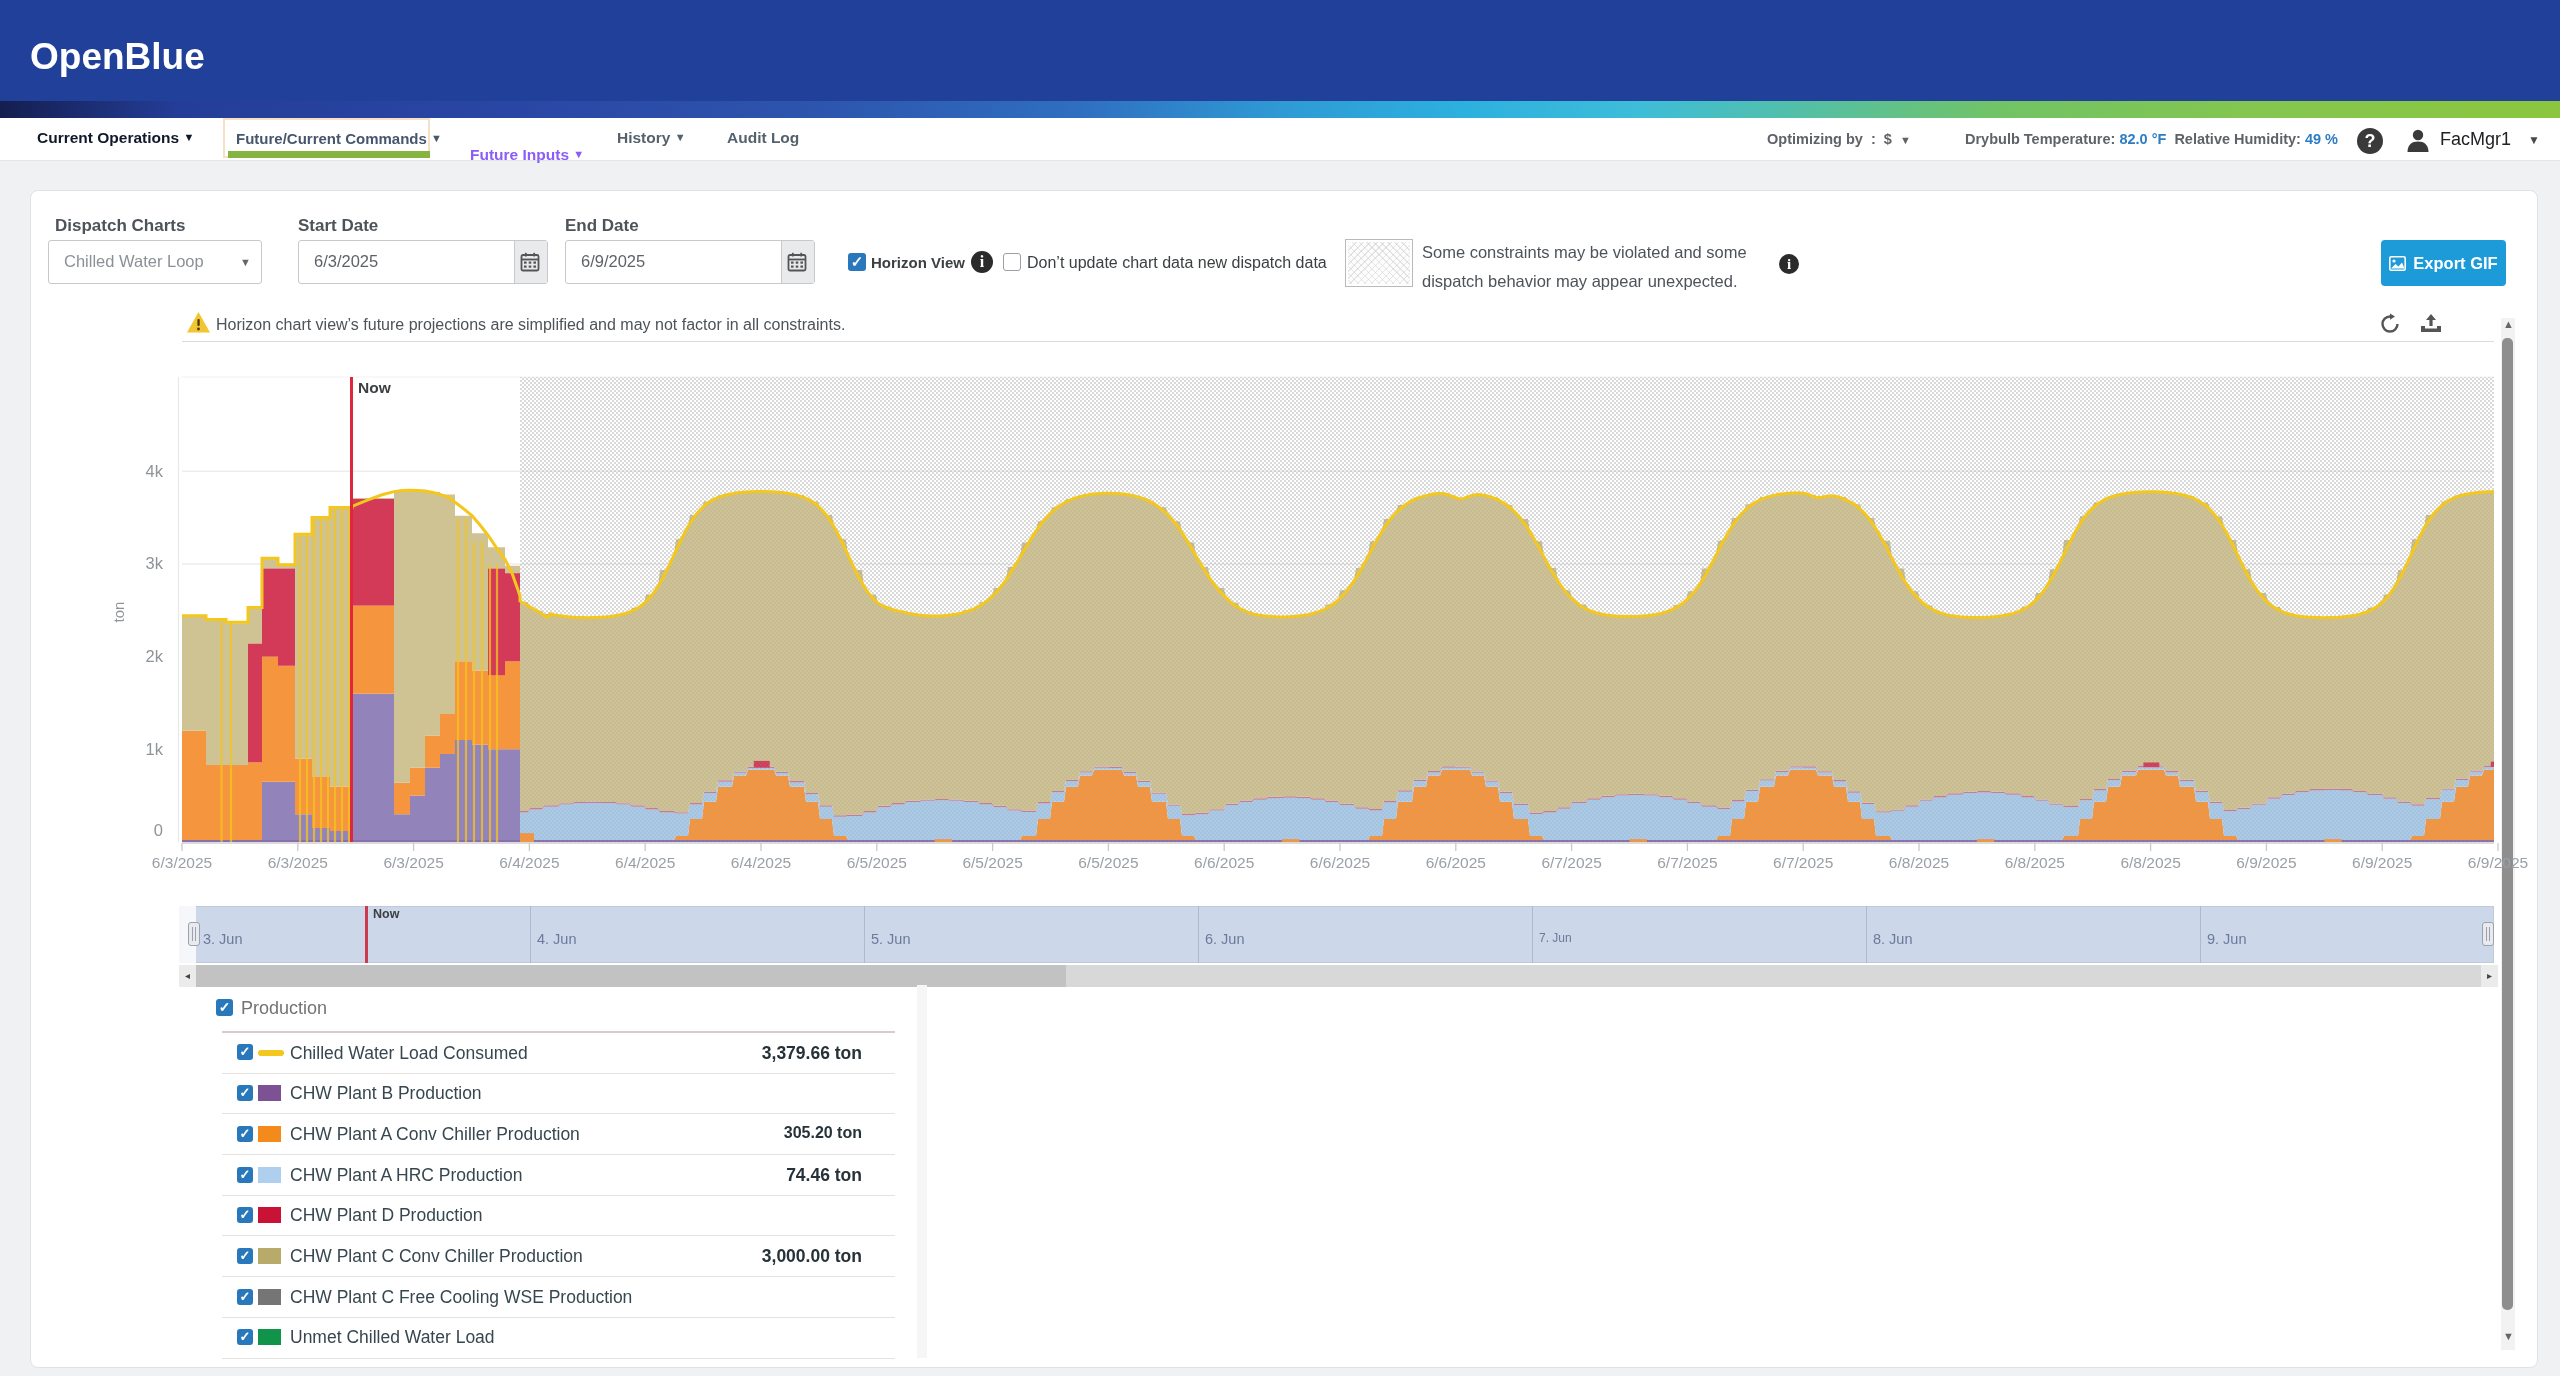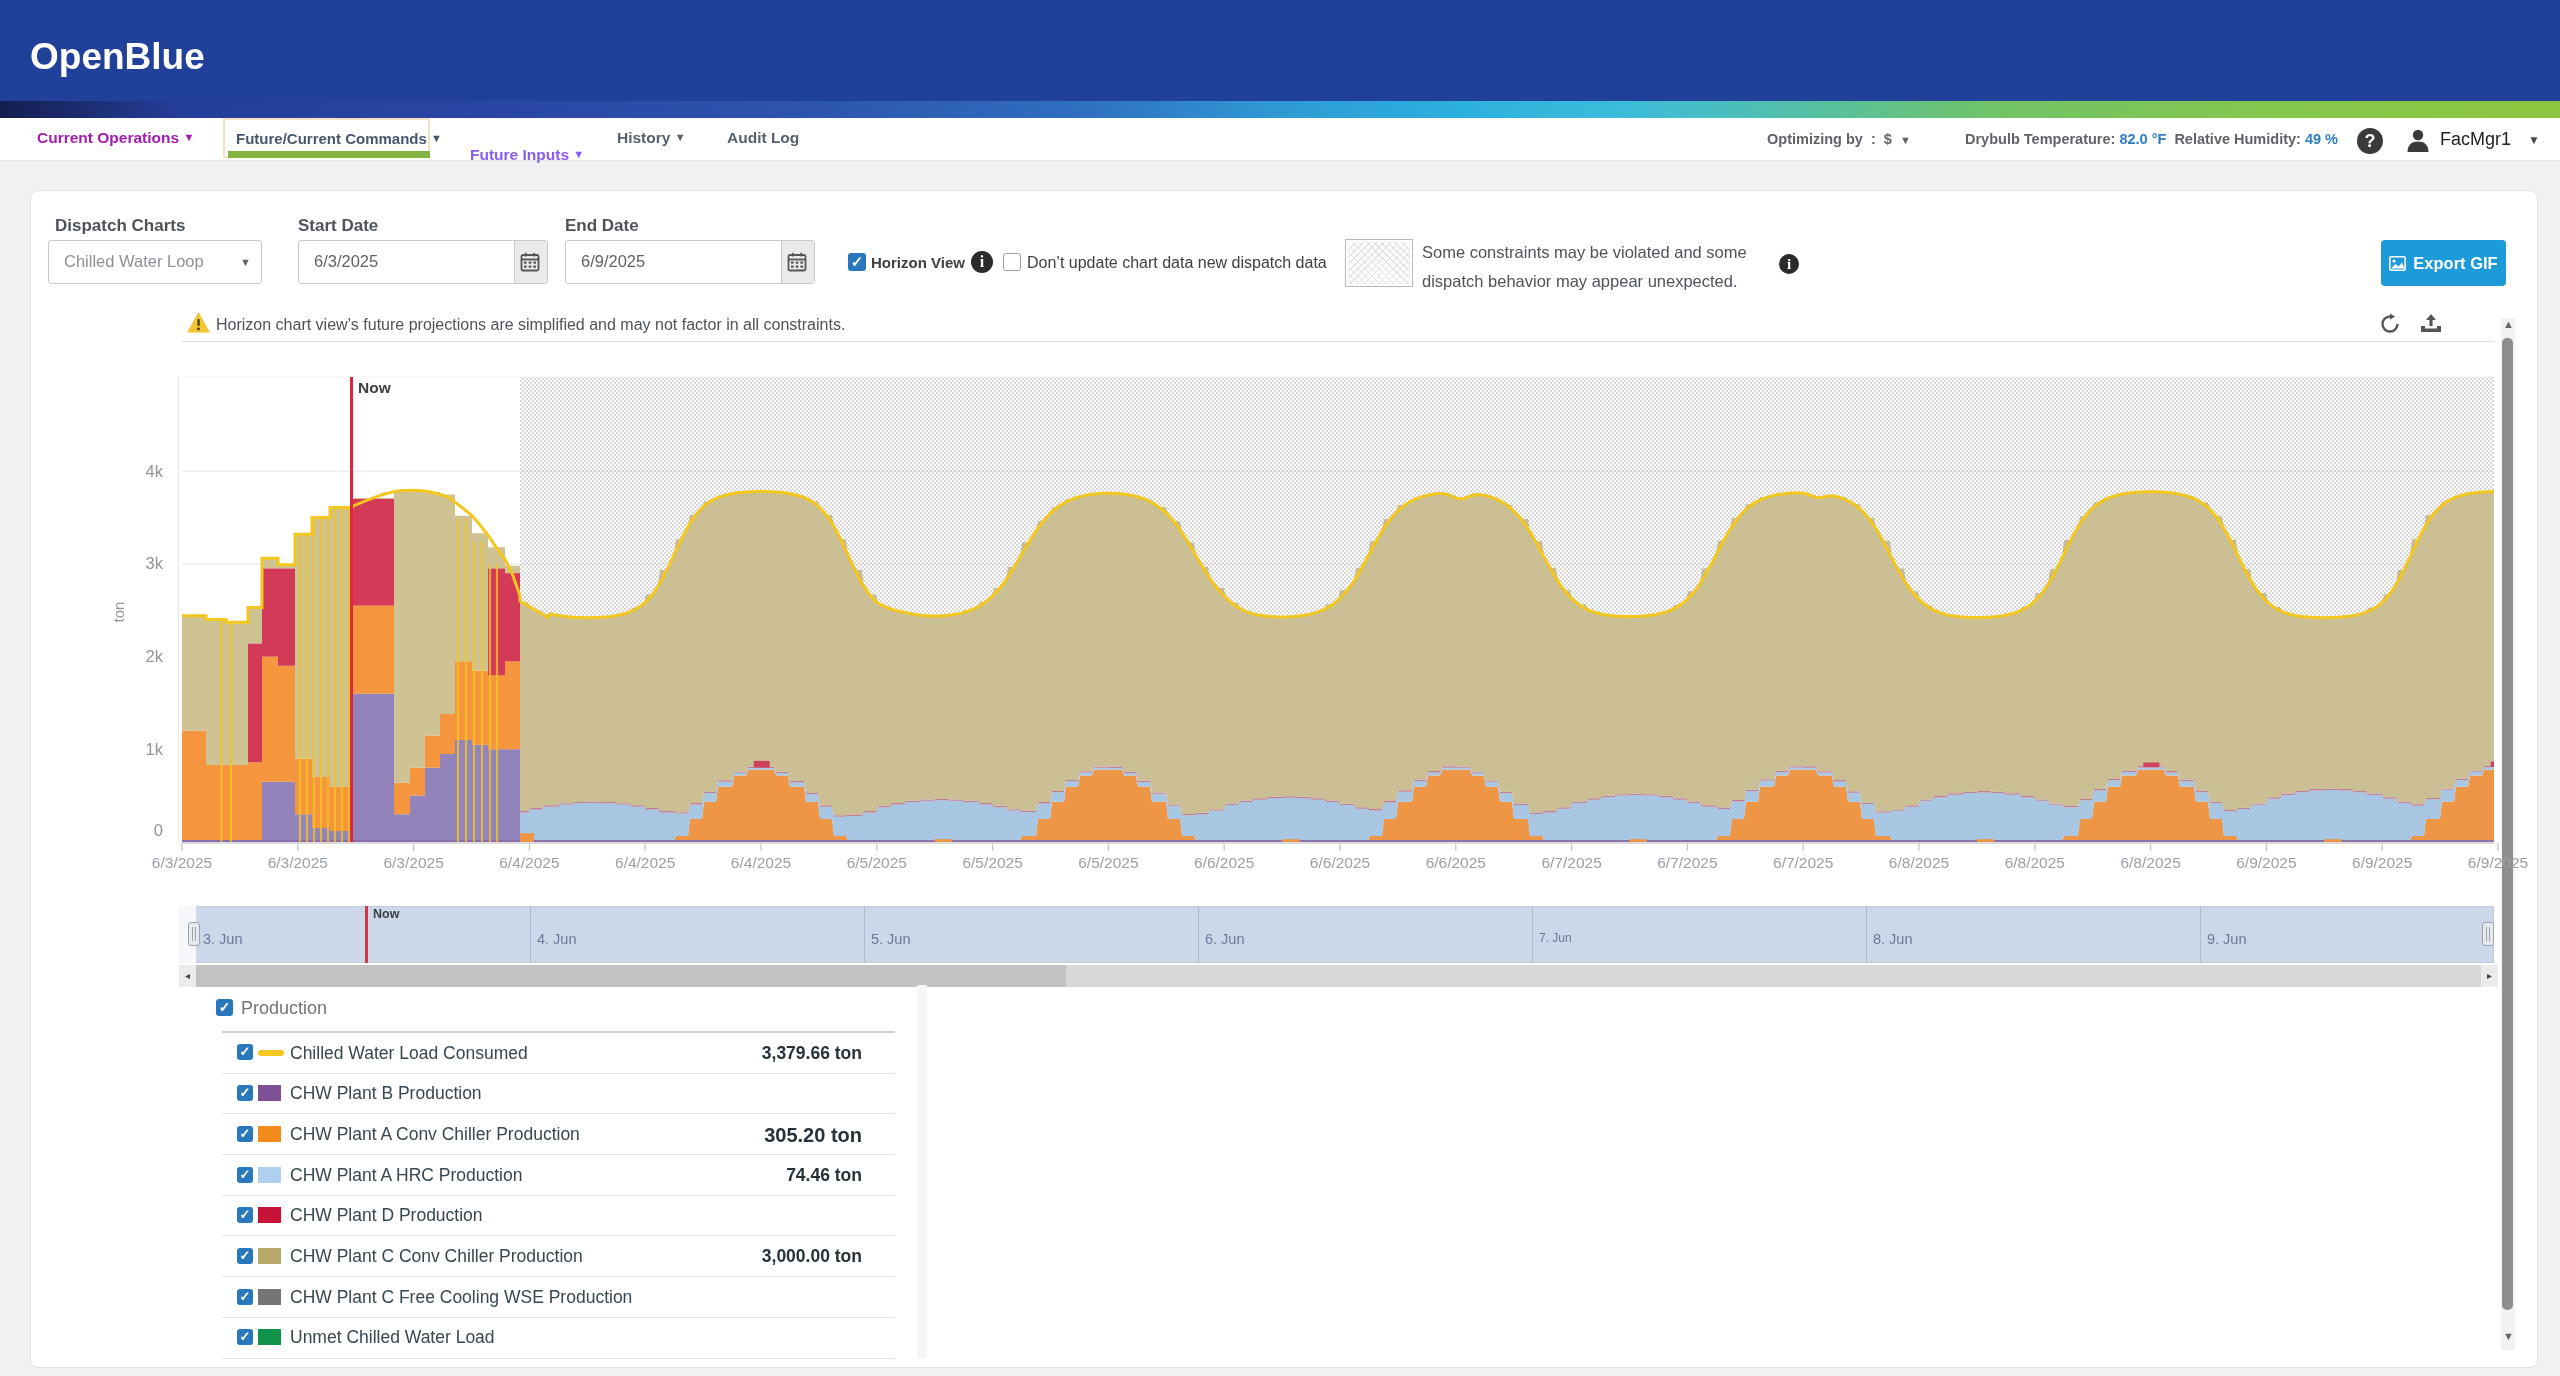--- a/index.html
+++ b/index.html
@@ -5,21 +5,21 @@
 body{width:2560px;height:1376px;position:relative;overflow:hidden;
  font-family:'Liberation Sans',sans-serif;background:#eff1f3}
 .abs{position:absolute}
 
 </style></head><body>
 <div class="abs" style="left:0;top:0;width:2560px;height:101px;background:#20409a">
     <div class="abs" style="left:30px;top:36px;font-size:37px;font-weight:bold;color:#fff">OpenBlue</div>
   </div>
 <div class="abs" style="left:0;top:101px;width:2560px;height:17px;background:linear-gradient(92deg,#141e4f 0%,#243d98 7%,#2a46a4 20%,#2d55ae 32%,#2f6ec0 42%,#2f9ad4 50%,#2cb0de 57%,#3ebdd9 64%,#52bfa9 70%,#71c366 78%,#84c64f 88%,#8cc63f 100%)"></div>
 <div class="abs" style="left:0;top:118px;width:2560px;height:43px;background:#fff;border-bottom:1px solid #e3e6e9"></div>
-<div class="abs" style="left:37px;top:129px;font-size:15.5px;font-weight:bold;color:#a21caf">Current Operations <span style="font-size:11px;vertical-align:2px">▼</span></div>
+<div class="abs" style="left:37px;top:129px;font-size:15.5px;font-weight:bold;color:#0f172a">Current Operations <span style="font-size:11px;vertical-align:2px">▼</span></div>
 <div class="abs" style="left:470px;top:146px;font-size:15.5px;font-weight:bold;color:#8b5cf6">Future Inputs <span style="font-size:11px;vertical-align:2px">▼</span></div>
 <div class="abs" style="left:617px;top:129px;font-size:15.5px;font-weight:bold;color:#56616e">History <span style="font-size:11px;vertical-align:2px">▼</span></div>
 <div class="abs" style="left:727px;top:129px;font-size:15.5px;font-weight:bold;color:#56616e">Audit Log</div>
 <div class="abs" style="left:223px;top:118px;width:207px;height:40px;border:2px solid #f6e0c6;background:#fff"></div>
 <div class="abs" style="left:236px;top:130px;font-size:15px;font-weight:bold;color:#47566d">Future/Current Commands <span style="font-size:11px;vertical-align:2px">▼</span></div>
 <div class="abs" style="left:228px;top:151px;width:202px;height:7px;background:#85b440"></div>
 <div class="abs" style="left:1767px;top:131px;font-size:14.5px;color:#5f6368;font-weight:bold">Optimizing by&nbsp;&nbsp;:&nbsp;&nbsp;$&nbsp;&nbsp;<span style="font-size:11px">▼</span></div>
 <div class="abs" style="left:1965px;top:131px;font-size:14.5px;color:#5f6368;font-weight:bold">Drybulb Temperature: <span style="color:#2d7dc4">82.0 °F</span> &nbsp;Relative Humidity: <span style="color:#2d7dc4">49 %</span></div>
 <div class="abs" style="left:2357px;top:128px;width:26px;height:26px;border-radius:50%;background:#3a3a3a;color:#fff;font-size:18px;font-weight:bold;text-align:center;line-height:26px">?</div>
 <svg class="abs" style="left:2404px;top:126px" width="28" height="28" viewBox="0 0 28 28">
@@ -239,21 +239,21 @@
 <div class="abs" style="left:290px;top:1042.5px;font-size:17.5px;color:#37474f">Chilled Water Load Consumed</div>
 <div class="abs" style="left:650px;top:1042.5px;width:212px;text-align:right;font-size:17.5px;font-weight:bold;color:#263238">3,379.66 ton</div>
 <div class="abs" style="left:222px;top:1072.6px;width:673px;height:1px;background:#e6e2e2"></div>
 <div style="position:absolute;left:237px;top:1085px;width:16px;height:16px;background:#2878bb;border-radius:3px;color:#fff;font-size:13px;font-weight:bold;text-align:center;line-height:16px">✓</div>
 <div class="abs" style="left:258px;top:1085.2px;width:23px;height:16px;background:#7c5295"></div>
 <div class="abs" style="left:290px;top:1083.2px;font-size:17.5px;color:#37474f">CHW Plant B Production</div>
 <div class="abs" style="left:222px;top:1113.3px;width:673px;height:1px;background:#e6e2e2"></div>
 <div style="position:absolute;left:237px;top:1126px;width:16px;height:16px;background:#2878bb;border-radius:3px;color:#fff;font-size:13px;font-weight:bold;text-align:center;line-height:16px">✓</div>
 <div class="abs" style="left:258px;top:1125.9px;width:23px;height:16px;background:#f28a1c"></div>
 <div class="abs" style="left:290px;top:1123.9px;font-size:17.5px;color:#37474f">CHW Plant A Conv Chiller Production</div>
-<div class="abs" style="left:650px;top:1123.9px;width:212px;text-align:right;font-size:20px;font-weight:bold;color:#263238">305.20 ton</div>
+<div class="abs" style="left:650px;top:1123.9px;width:212px;text-align:right;font-size:16px;font-weight:bold;color:#263238">305.20 ton</div>
 <div class="abs" style="left:222px;top:1154px;width:673px;height:1px;background:#e6e2e2"></div>
 <div style="position:absolute;left:237px;top:1167px;width:16px;height:16px;background:#2878bb;border-radius:3px;color:#fff;font-size:13px;font-weight:bold;text-align:center;line-height:16px">✓</div>
 <div class="abs" style="left:258px;top:1166.6px;width:23px;height:16px;background:#aecfed"></div>
 <div class="abs" style="left:290px;top:1164.6px;font-size:17.5px;color:#37474f">CHW Plant A HRC Production</div>
 <div class="abs" style="left:650px;top:1164.6px;width:212px;text-align:right;font-size:17.5px;font-weight:bold;color:#263238">74.46 ton</div>
 <div class="abs" style="left:222px;top:1194.7px;width:673px;height:1px;background:#e6e2e2"></div>
 <div style="position:absolute;left:237px;top:1207px;width:16px;height:16px;background:#2878bb;border-radius:3px;color:#fff;font-size:13px;font-weight:bold;text-align:center;line-height:16px">✓</div>
 <div class="abs" style="left:258px;top:1207.3px;width:23px;height:16px;background:#c81236"></div>
 <div class="abs" style="left:290px;top:1205.3px;font-size:17.5px;color:#37474f">CHW Plant D Production</div>
 <div class="abs" style="left:222px;top:1235.4px;width:673px;height:1px;background:#e6e2e2"></div>

